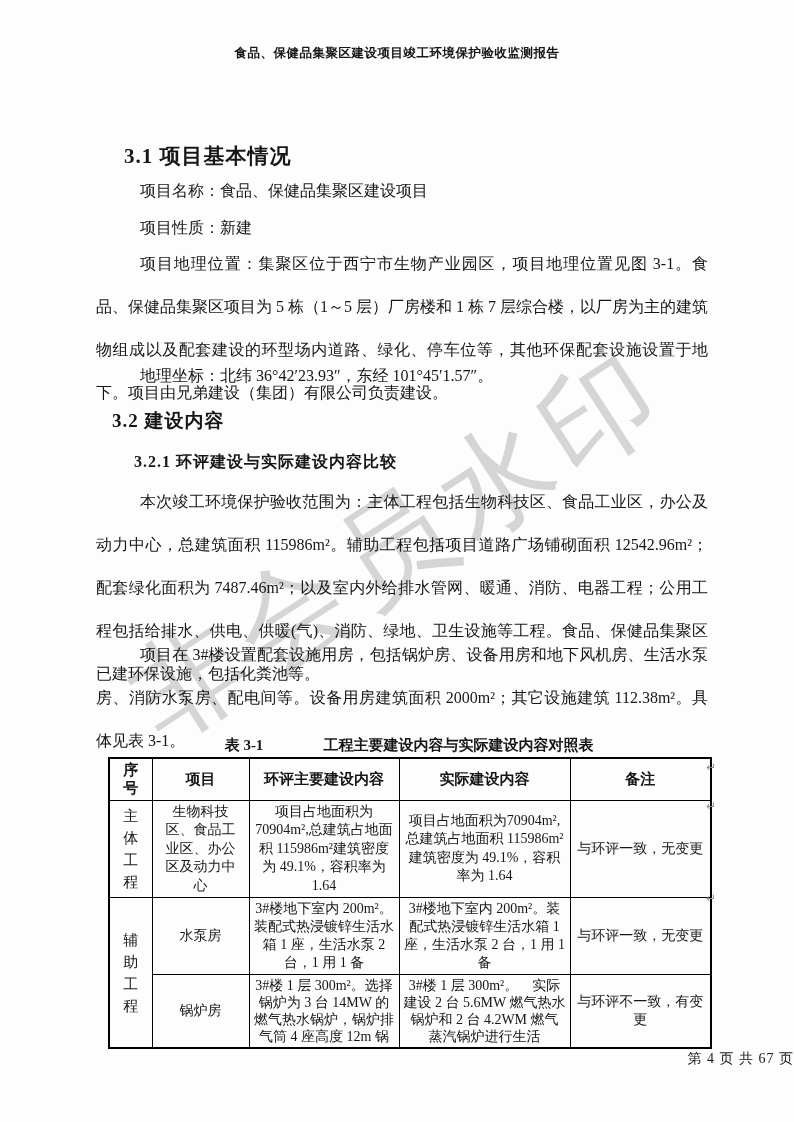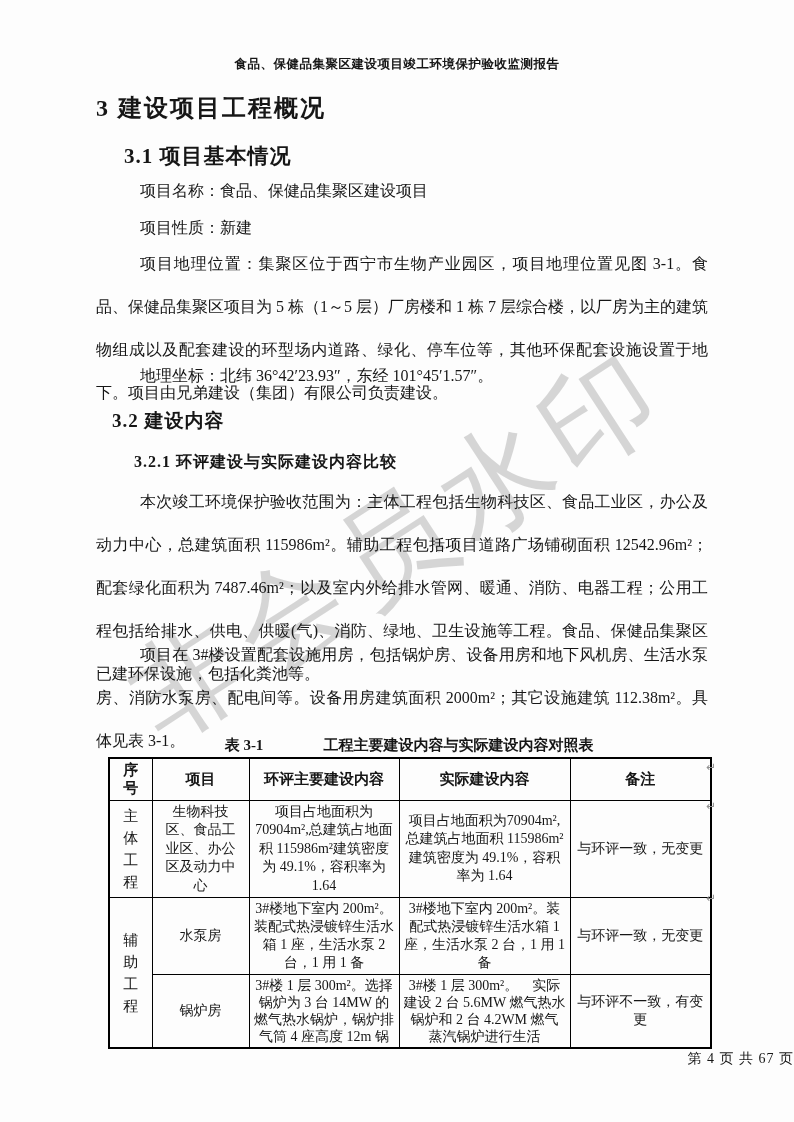--- a/index.html
+++ b/index.html
@@ -19,21 +19,21 @@
     font-family:"Liberation Sans","DejaVu Sans",sans-serif;
     font-size:112px;
     letter-spacing:10px;
     color:rgba(0,0,0,0.155);
     white-space:nowrap;
     z-index:0;
     user-select:none;
   }
   .content { position:absolute; inset:0; z-index:1; }
   .doc-header {
-    position:absolute; top:56px; left:0; right:0;
+    position:absolute; top:45px; left:0; right:0;
     text-align:center;
     font-size:12.5px; font-weight:bold;
     letter-spacing:0.5px;
   }
   .h1 {
     position:absolute; top:92px; left:96px;
     font-size:24px; font-weight:bold; letter-spacing:2px;
   }
   .h2a { position:absolute; top:142px; left:124px; font-size:21px; font-weight:bold; letter-spacing:1px; }
   .h2b { position:absolute; top:408px; left:112px; font-size:19px; font-weight:bold; letter-spacing:1px; }
@@ -84,21 +84,20 @@
 <body>
 
 <div class="page">
 
   <div class="watermark">非会员水印</div>
 
   <div class="content">
 
     <div class="doc-header">食品、保健品集聚区建设项目竣工环境保护验收监测报告</div>
 
-    <div class="h1">3 建设项目工程概况</div>
 
     <div class="h2a">3.1 项目基本情况</div>
 
     <div class="body-line indent1" style="top:181px;">项目名称：食品、保健品集聚区建设项目</div>
     <div class="body-line indent1" style="top:218px;">项目性质：新建</div>
 
     <div class="para" style="top:242px;">项目地理位置：集聚区位于西宁市生物产业园区，项目地理位置见图 3-1。食品、保健品集聚区项目为 5 栋（1～5 层）厂房楼和 1 栋 7 层综合楼，以厂房为主的建筑物组成以及配套建设的环型场内道路、绿化、停车位等，其他环保配套设施设置于地下。项目由兄弟建设（集团）有限公司负责建设。</div>
     <div class="body-line indent1" style="top:366px;">地理坐标：北纬 36°42′23.93″，东经 101°45′1.57″。</div>
 
     <div class="h2b">3.2 建设内容</div>

